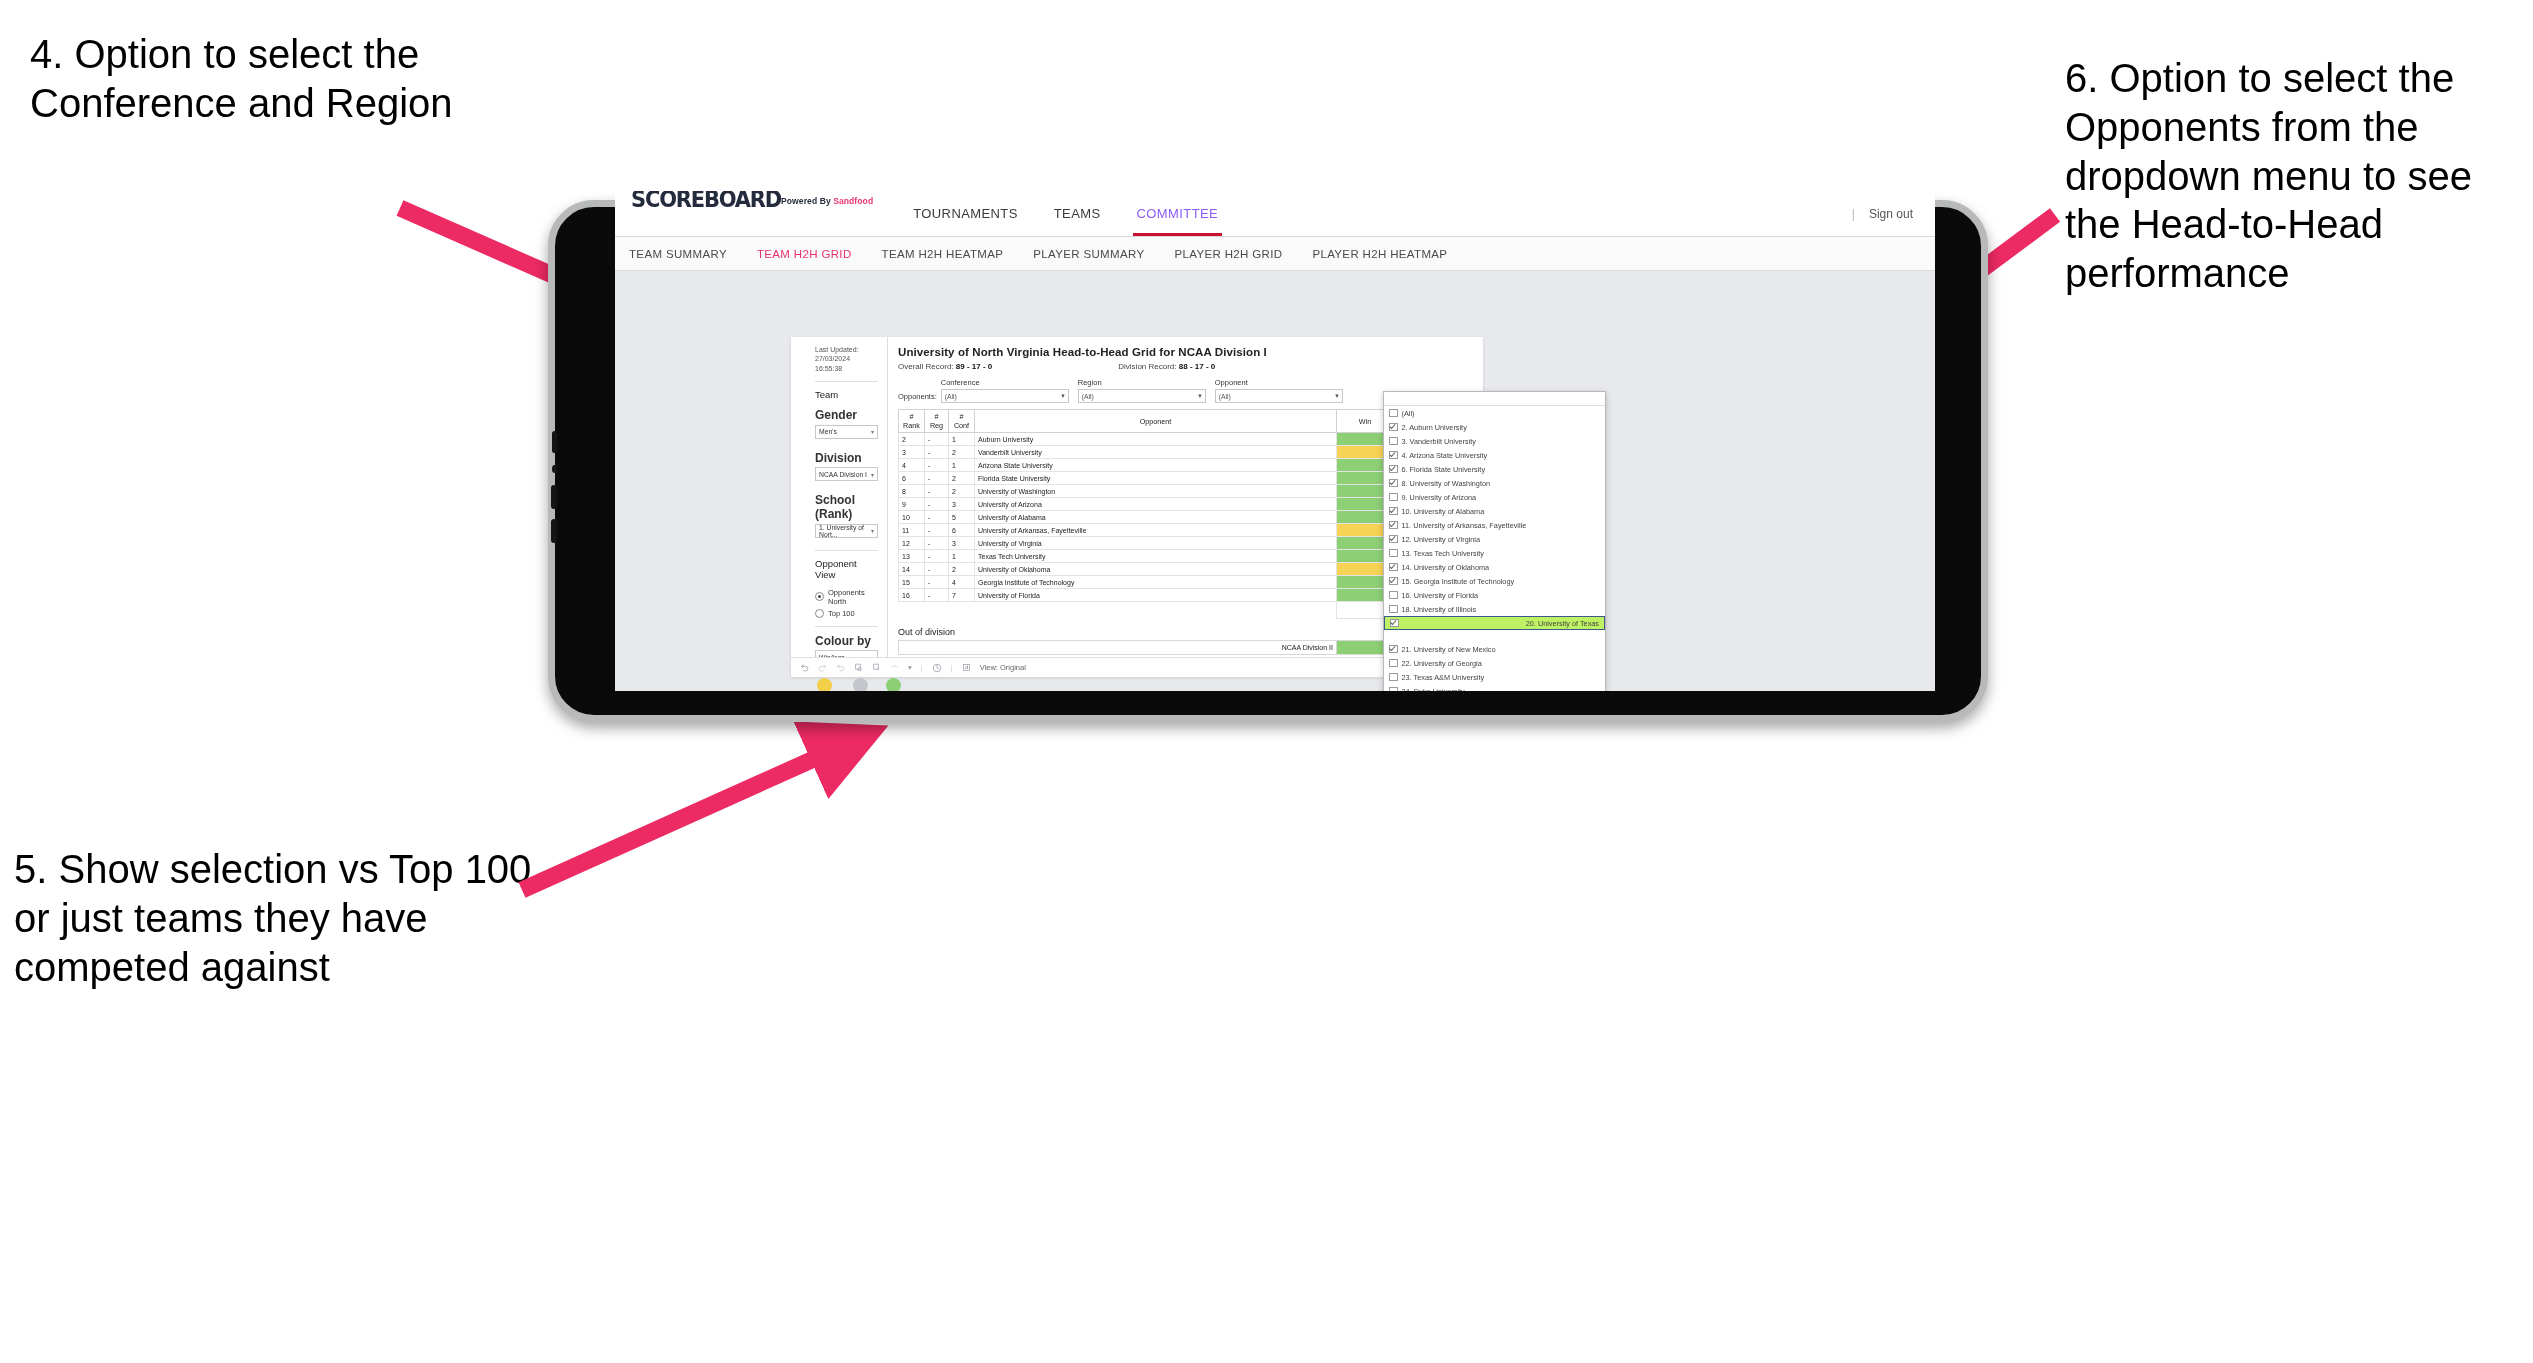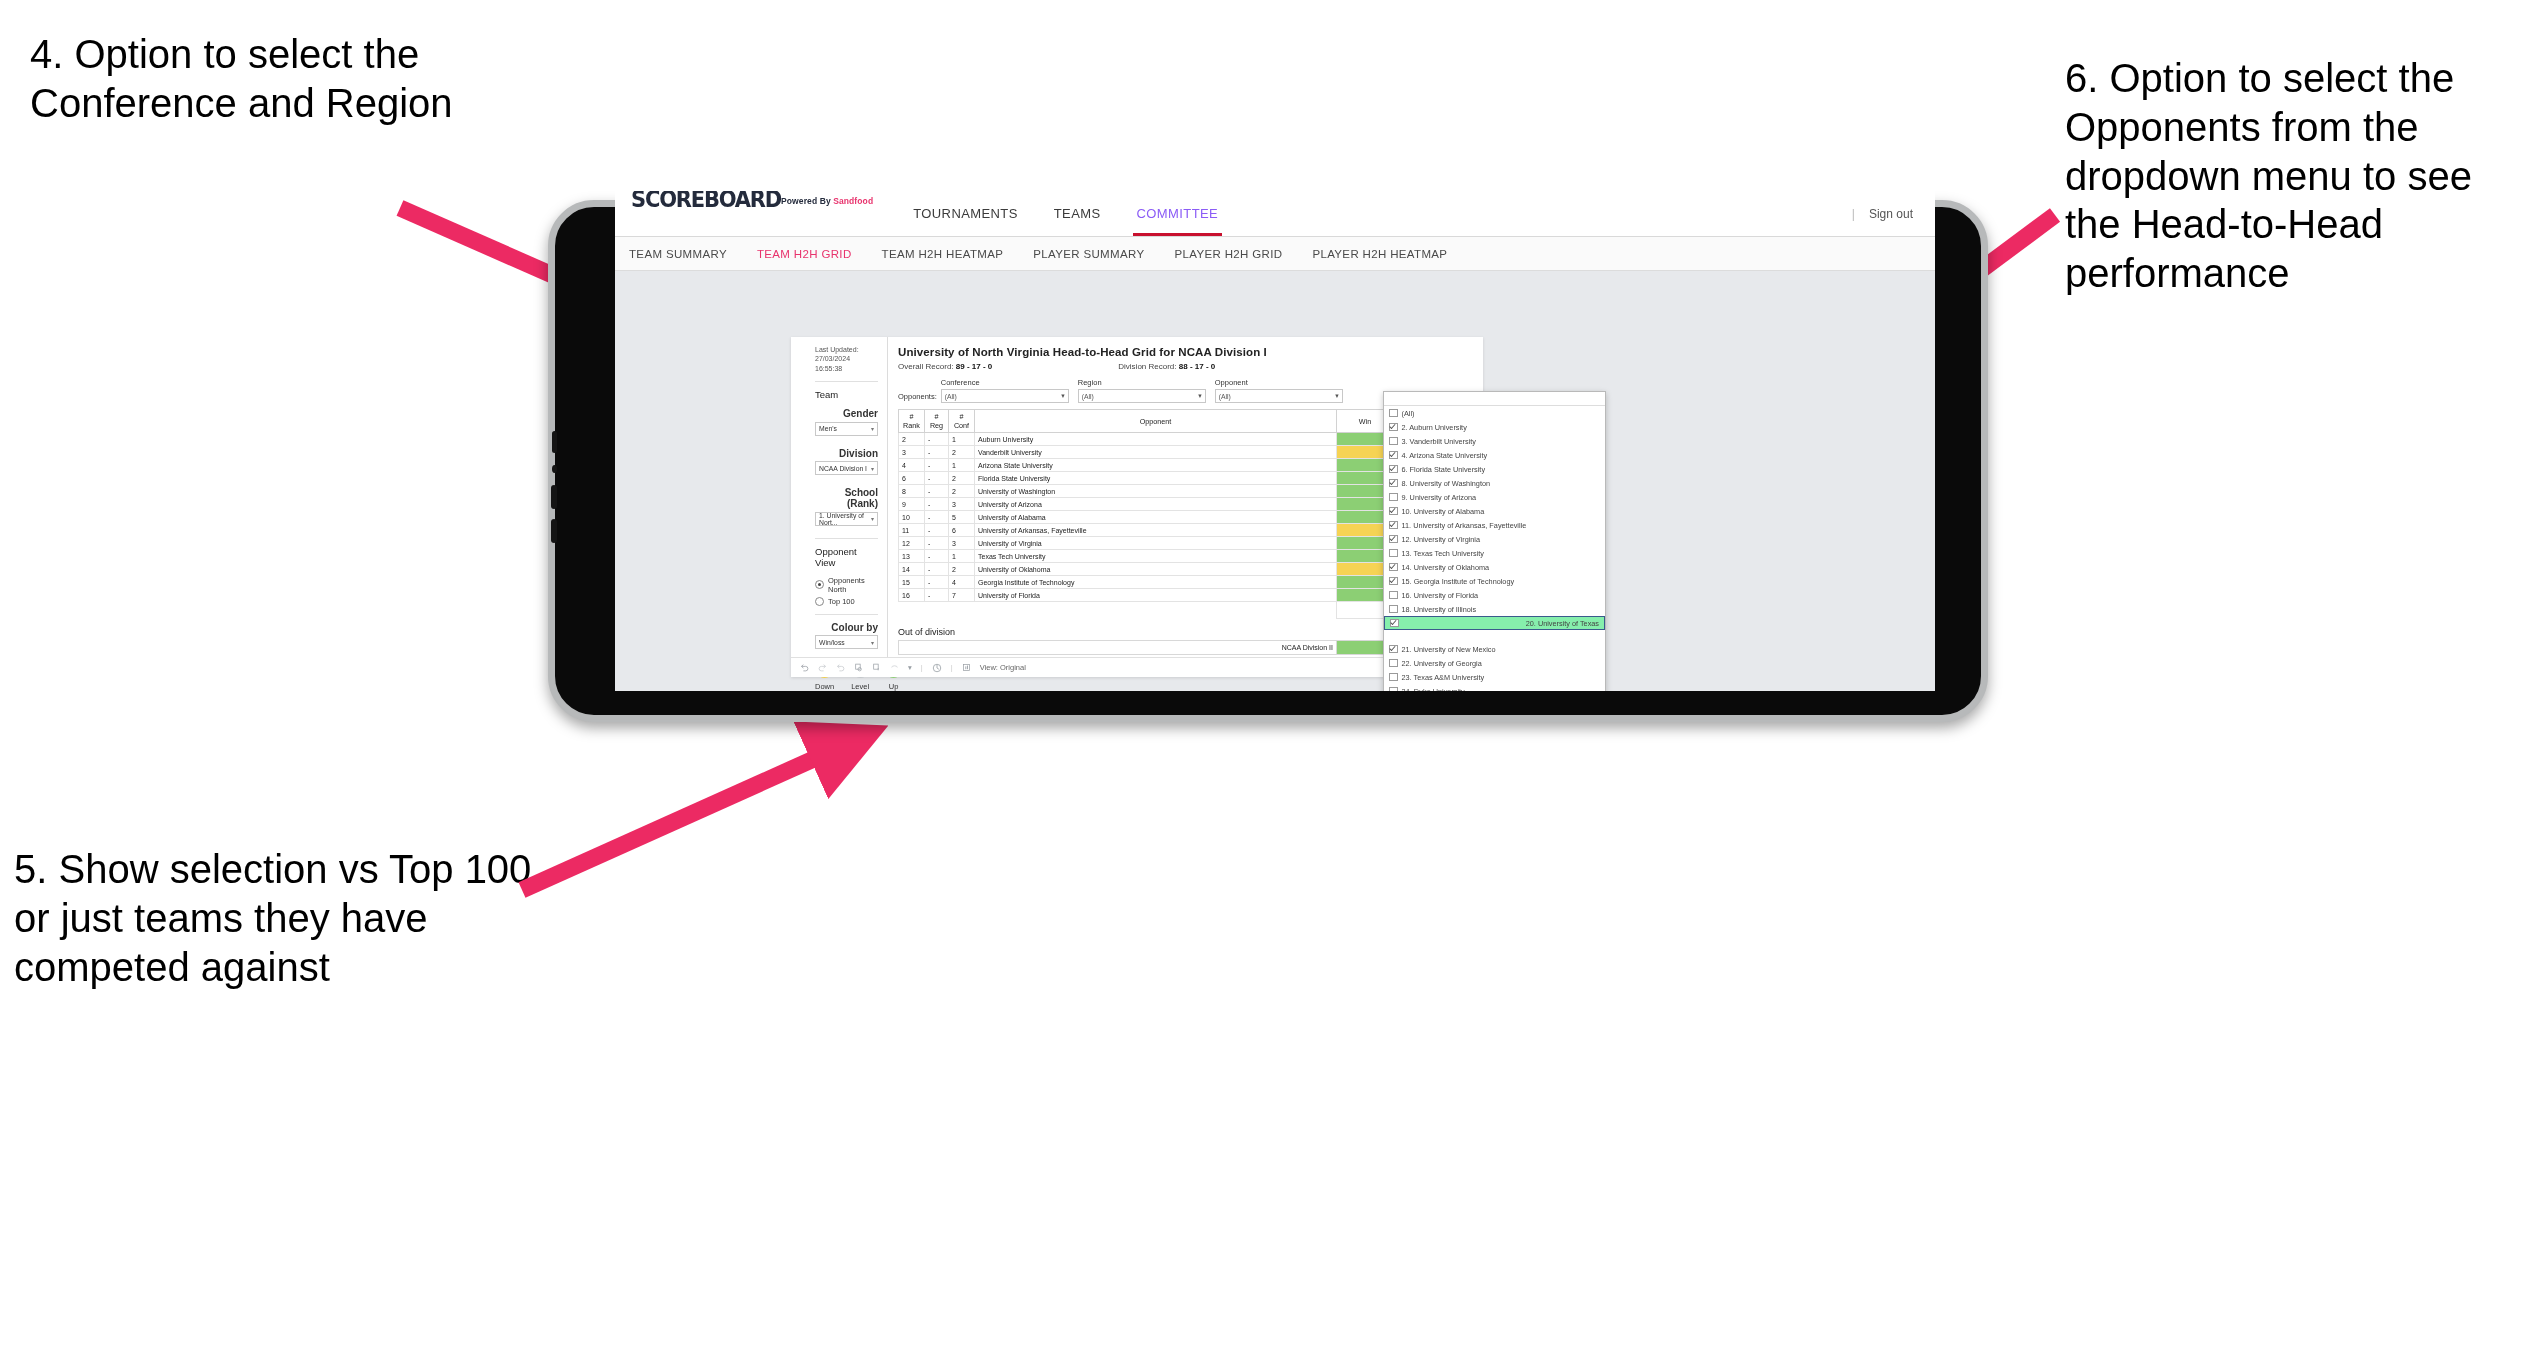--- a/index.html
+++ b/index.html
@@ -52,21 +52,21 @@
   .subitem{font-size:11.5px;color:#4a4a4a;letter-spacing:.35px;padding:0 16px 0 0;margin-right:14px;white-space:nowrap;}
   .subitem.active{color:#e8336d;}
 
   
   .vizarea{position:relative;height:426px;background:#e7e9ec;padding-top:20px;}
   .vizcard{position:absolute;left:176px;top:66px;width:692px;height:340px;background:#fff;box-shadow:0 1px 3px rgba(0,0,0,.12);display:flex;}
   .leftpanel{width:97px;border-right:1px solid #dcdcdc;padding:8px 9px 0 24px;box-sizing:border-box;position:relative;}
   .updated{font-size:7px;color:#555;line-height:1.35;}
   .hr{border-top:1px solid #e0e0e0;margin:8px 0 7px 0;}
   .sec-title{font-size:9.5px;color:#222;margin-bottom:8px;}
-  .fld-label{font-size:10px;color:#333;font-weight:bold;margin-bottom:2.5px;text-align:right;}
+  .fld-label{font-size:12px;color:#333;font-weight:bold;margin-bottom:2.5px;}
   .sel{
     border:1px solid #c8c8c8;background:#fff;height:12px;display:flex;align-items:center;
     padding:0 3px;font-size:6.8px;color:#333;justify-content:space-between;margin-bottom:12px;
   }
   .sel .caret{font-size:6px;color:#777;}
   .radio-row{display:flex;align-items:center;gap:4px;font-size:7.5px;color:#333;margin-bottom:3px;}
   .radio{width:7px;height:7px;border:1px solid #888;border-radius:50%;display:inline-block;position:relative;background:#fff;flex:none;}
   .radio.on:after{content:"";position:absolute;left:1.5px;top:1.5px;width:3px;height:3px;border-radius:50%;background:#444;}
   .legend{display:flex;gap:17px;margin-top:14px;}
   .legend .li{display:flex;flex-direction:column;align-items:center;gap:4px;}
@@ -100,21 +100,21 @@
   table.ood td{border:1px solid #d8d8d8;padding:1px 3px;height:11px;color:#222;}
 
   
   .dropdown{
     position:absolute;left:592px;top:54px;width:221px;background:#fff;
     border:1px solid #b9b9b9;box-shadow:0 2px 6px rgba(0,0,0,.22);z-index:40;
   }
   .dd-search{height:13px;border-bottom:1px solid #ddd;}
   .dd-list{max-height:none;}
   .dd-item{display:flex;align-items:center;gap:4px;padding:0px 5px;height:14px;font-size:7.3px;color:#444;}
-  .dd-item.sel{border:1.6px solid #3a5a8c;background:#86efac;box-sizing:border-box;}
+  .dd-item.sel{border:1.6px solid #3a5a8c;background:#bef264;box-sizing:border-box;}
   .cb{width:6.5px;height:6.5px;border:1px solid #9a9a9a;background:#fff;flex:none;position:relative;}
   .cb.on:after{content:"";position:absolute;left:1px;top:-0.5px;width:2.4px;height:4.6px;border:solid #555;border-width:0 1.1px 1.1px 0;transform:rotate(42deg);}
 
   
   .toolbar{position:absolute;left:0;bottom:0;width:100%;height:20px;background:#fff;border-top:1px solid #e0e0e0;display:flex;align-items:center;padding:0 9px;box-sizing:border-box;gap:9px;font-size:7.5px;color:#666;}
   .tb-ico{color:#9aa0a6;display:flex;align-items:center;}
   .tb-div{color:#ccc;}
   .tb-spacer{flex:1;}
   .tb-right{display:flex;align-items:center;gap:4px;color:#666;}
 </style>

